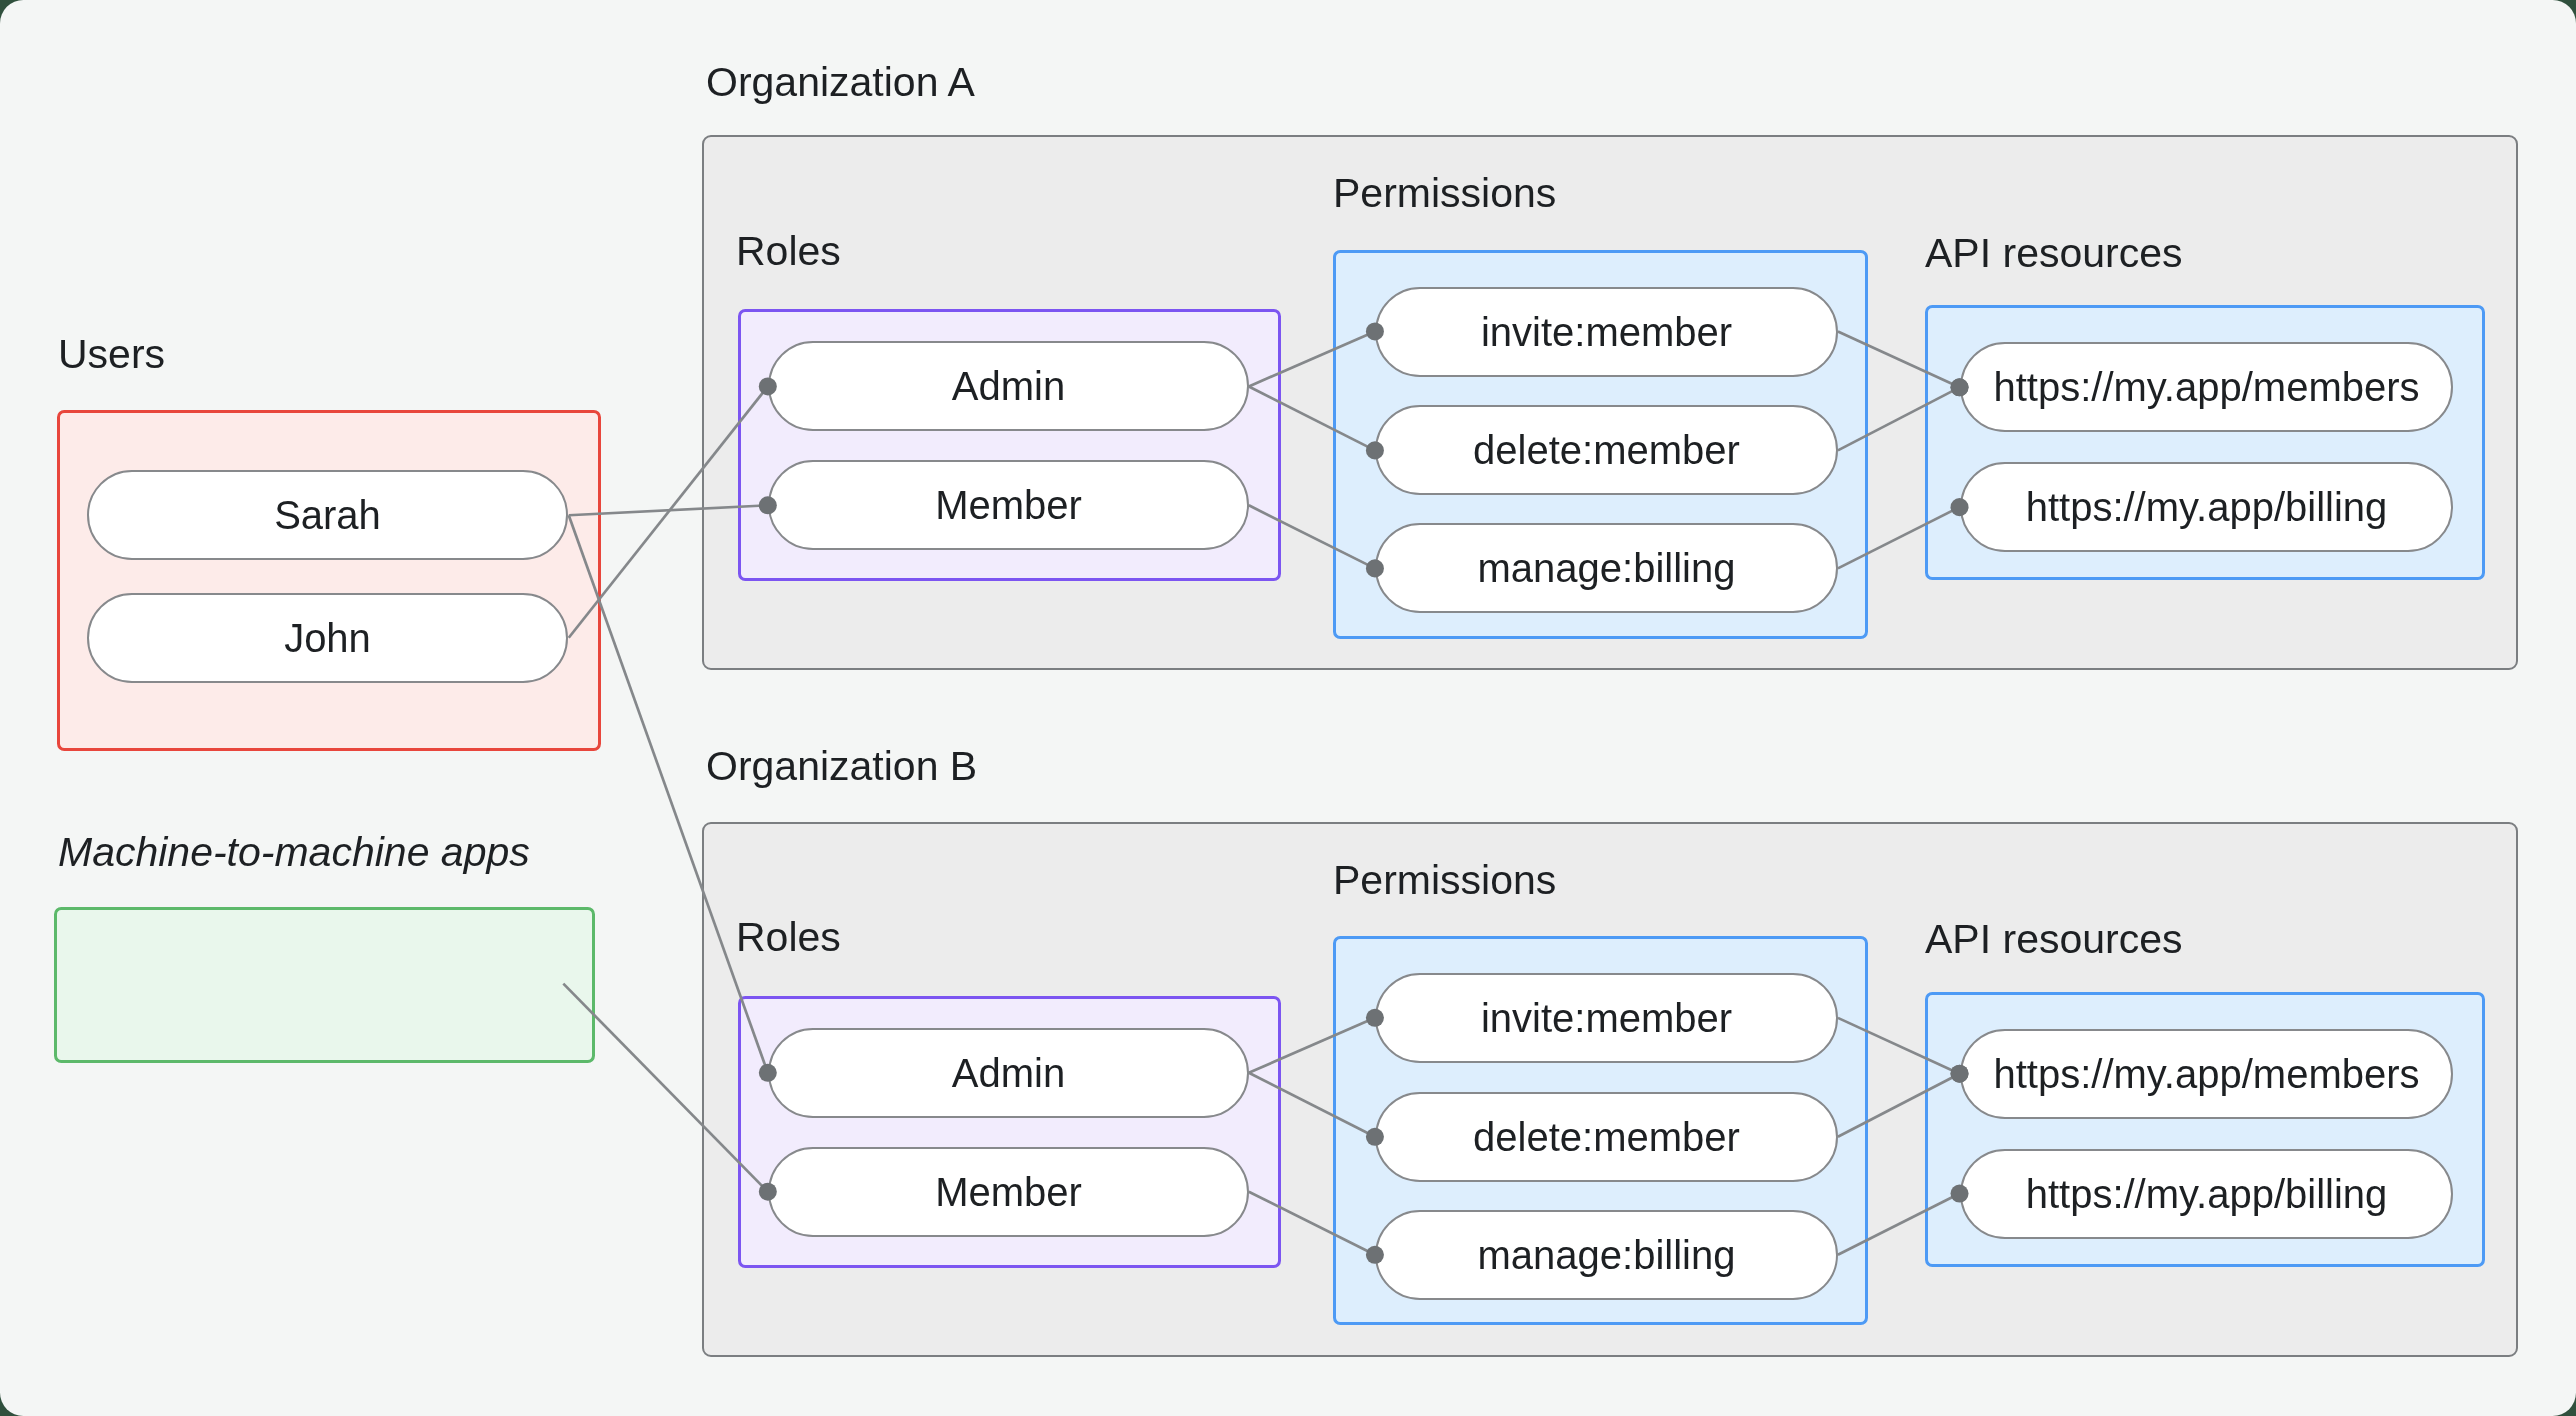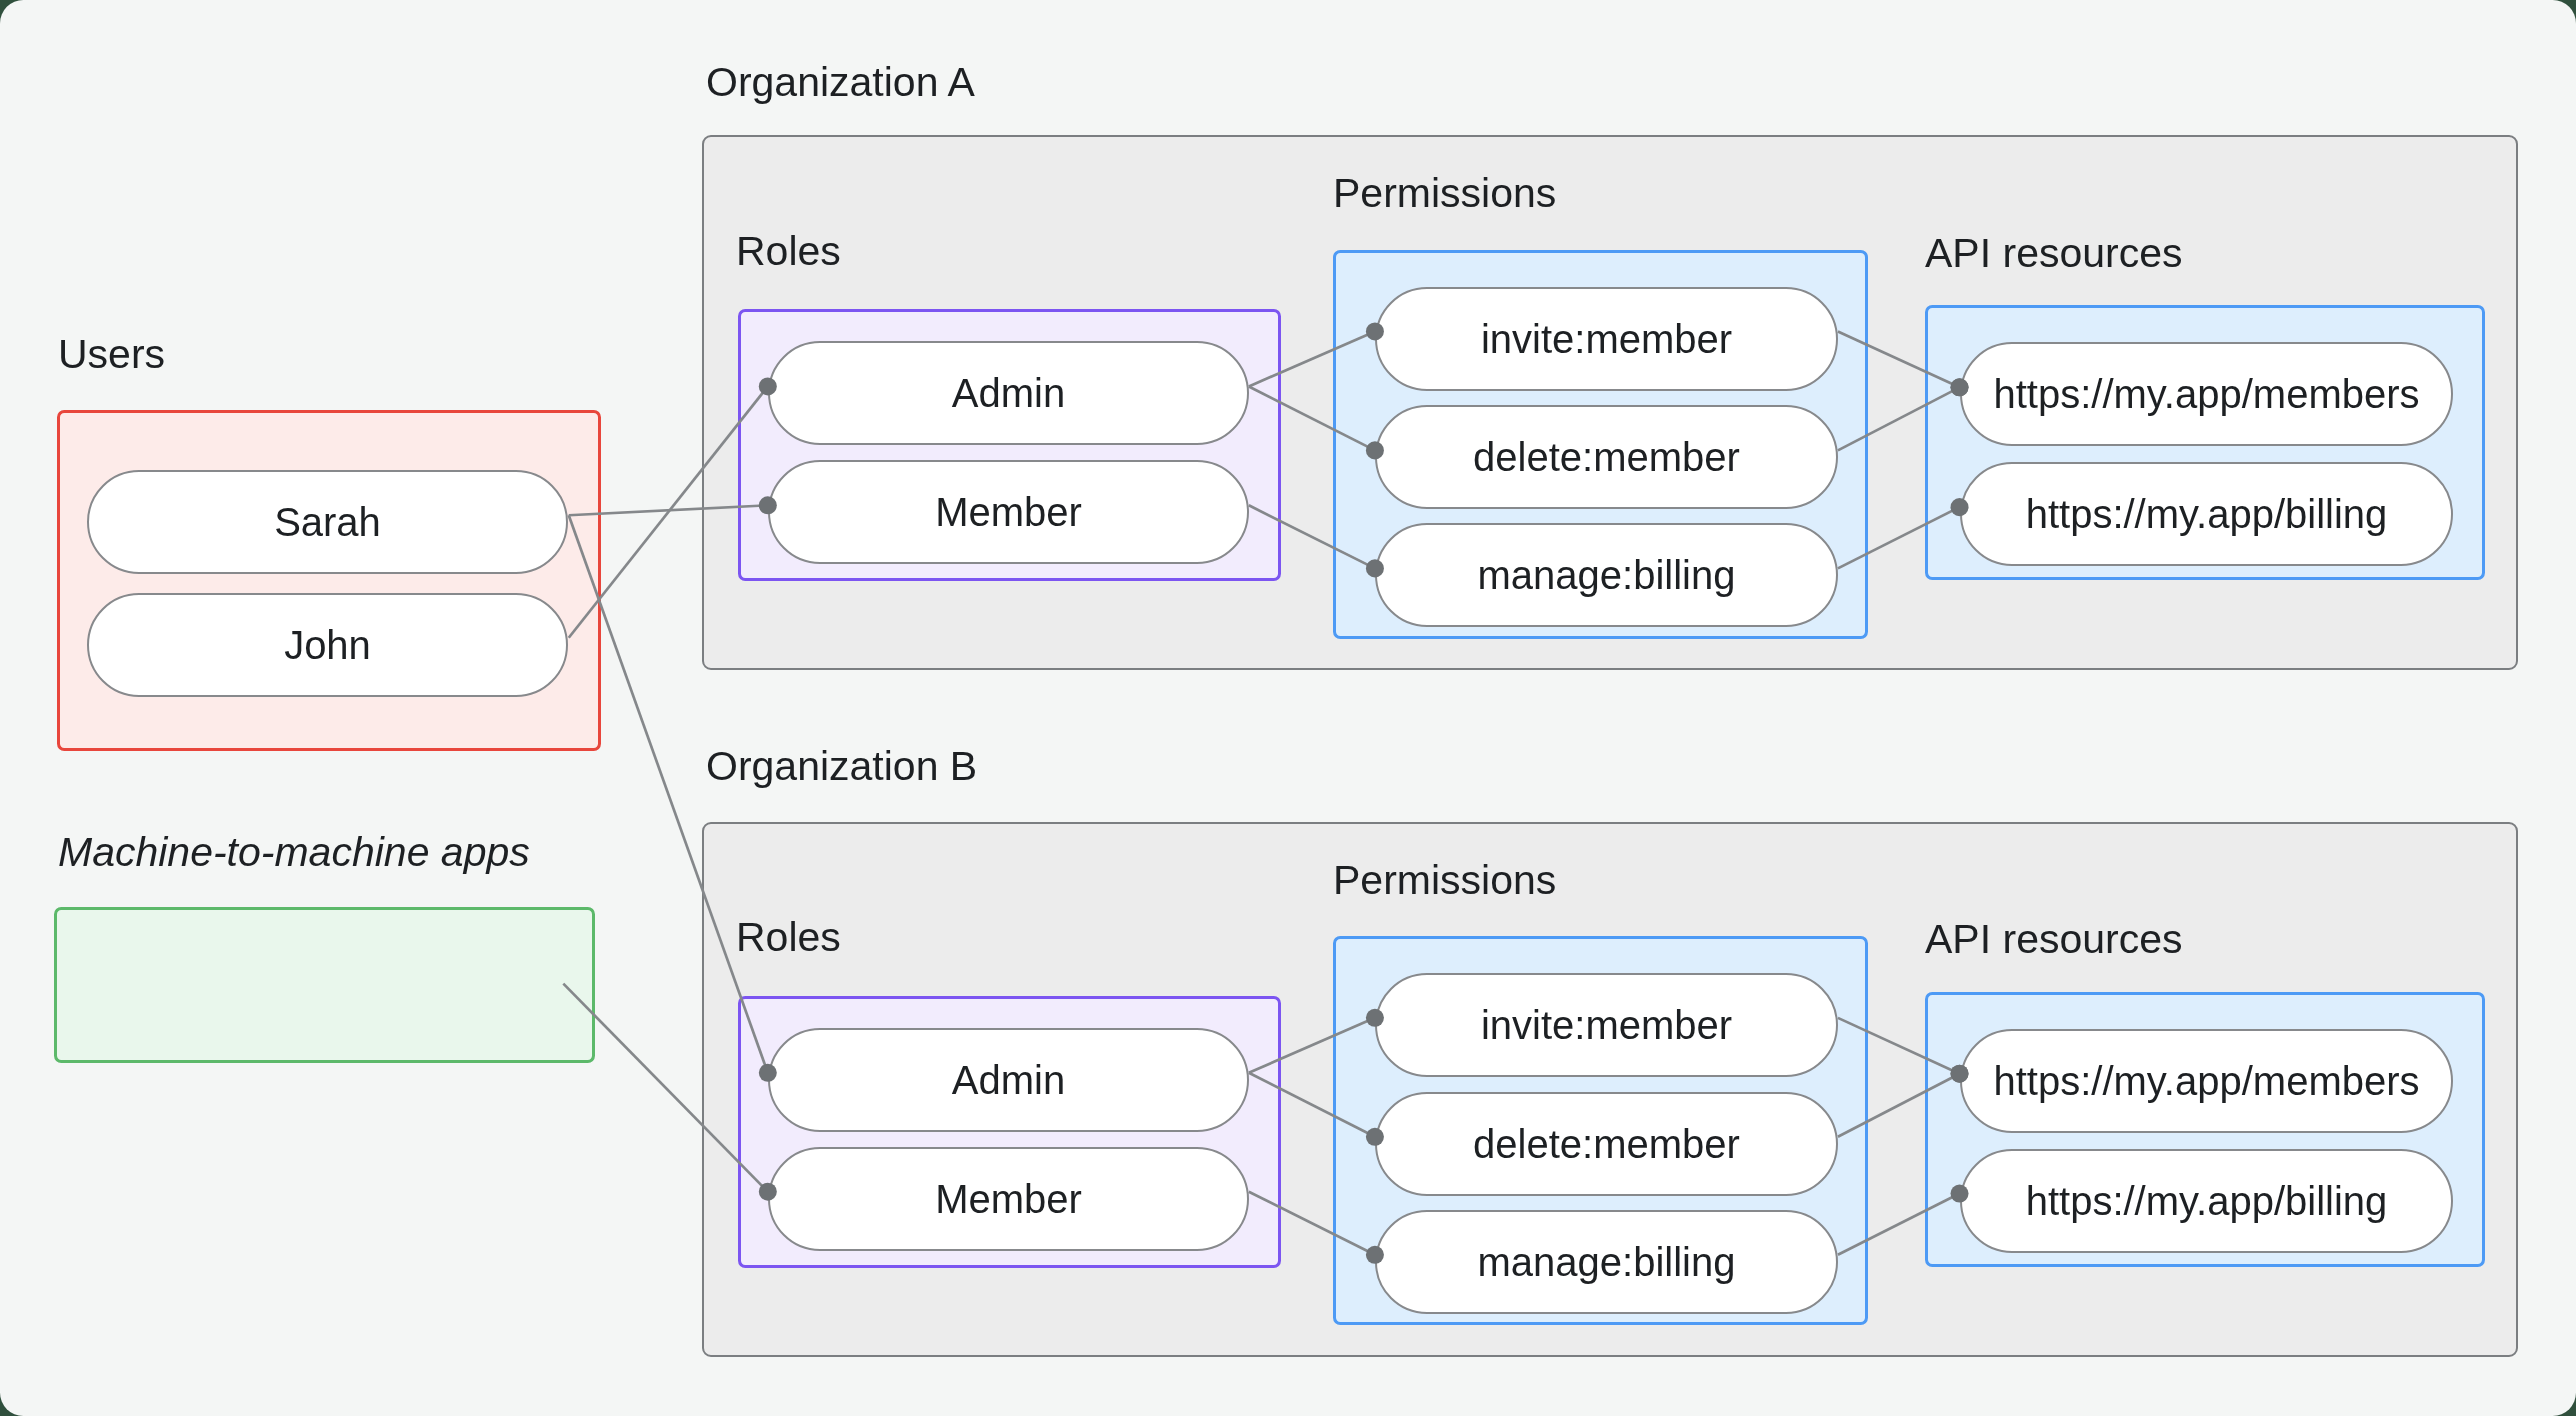--- a/index.html
+++ b/index.html
@@ -52,21 +52,21 @@
     background: var(--org_fill);
     border: 2.7px solid var(--org_border);
     border-radius: 9px;
   }
   .users-box { background: var(--users_fill); border: 3.6px solid var(--users_border); }
   .m2m-box   { background: var(--m2m_fill);  border: 3.6px solid var(--m2m_border); }
   .roles-box { background: var(--roles_fill); border: 3.6px solid var(--roles_border); }
   .blue-box  { background: var(--perm_fill);  border: 3.6px solid var(--perm_border); }
   .pill {
     position: absolute;
-    height: 104px;
+    height: 90px;
     background: var(--pill_fill);
     border: 2.7px solid var(--pill_border);
     border-radius: 900px;
     display: flex;
     align-items: center;
     justify-content: center;
   }
   .pill span {
     font-size: 40px;
     font-weight: 400;

